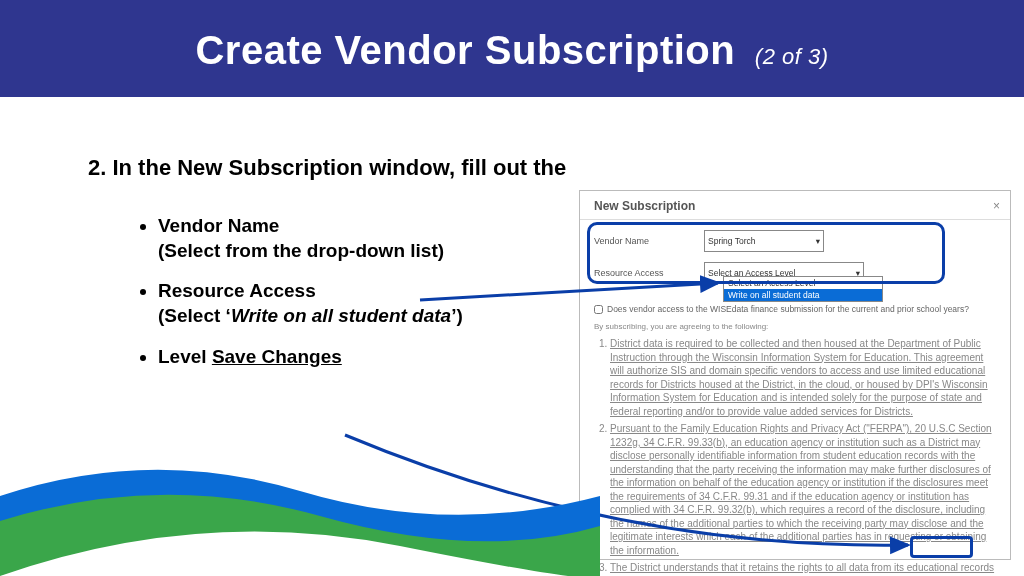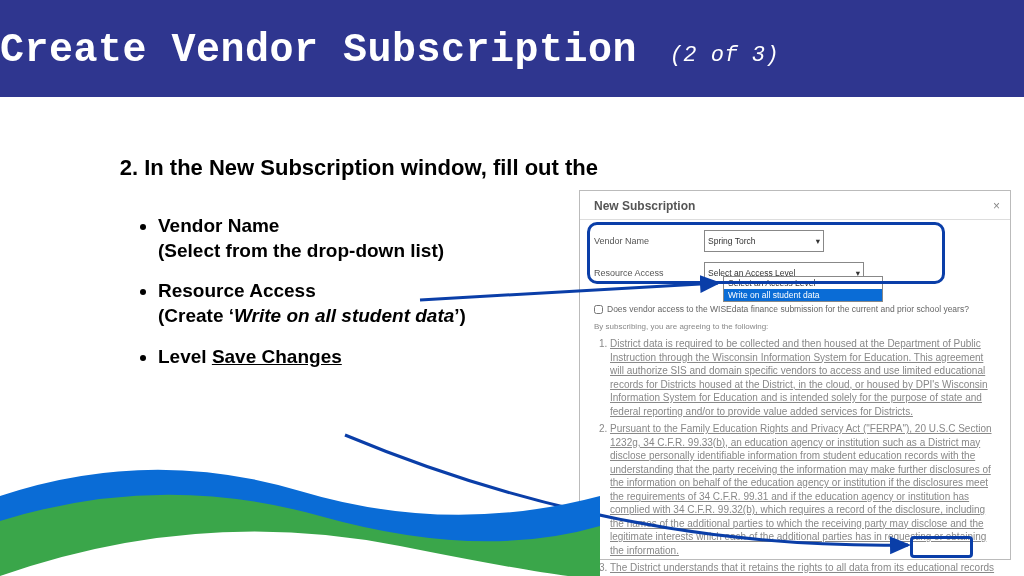--- a/index.html
+++ b/index.html
@@ -1,26 +1,26 @@
 <!DOCTYPE html>
 <html><head>
 <meta charset="utf-8">
 <style>
   * { box-sizing: border-box; margin: 0; padding: 0; }
   html, body { width: 1024px; height: 576px; font-family: "Segoe UI", Arial, sans-serif; overflow: hidden; background: #fff; position: relative; }
   
   .header {
-    width: 100%; height: 100px; background: #2f368f; display: flex; align-items: center; justify-content: flex-start;
-    border-top: 4px solid #2f368f; border-bottom: 3px solid #fff; font-family: Liberation Mono, monospace;
+    width: 100%; height: 100px; background: #2f368f; display: flex; align-items: center; justify-content: center;
+    border-top: 4px solid #2f368f; border-bottom: 3px solid #fff;
   }
   .header h1 { color: #fff; font-size: 40px; font-weight: 700; letter-spacing: 0.5px; }
   .header .step { font-size: 22px; font-style: italic; font-weight: 500; margin-left: 8px; }
   
   .instructions { position: absolute; left: 88px; top: 150px; width: 510px; }
-  .instr-line1 { font-size: 22px; font-weight: 700; color: #000; line-height: 1.6; text-align: right; }
+  .instr-line1 { font-size: 22px; font-weight: 700; color: #000; line-height: 1.6; }
   .instr-line2 { font-size: 22px; font-weight: 700; color: #000; line-height: 1.6; margin-left: 27px; margin-top: 12px; }
   .underline { text-decoration: underline; }
   .bullets { margin-top: 28px; margin-left: 70px; }
   .bullets li { font-size: 19px; font-weight: 700; color: #000; list-style: disc; margin-bottom: 4px; line-height: 1.4; }
   .bullets .sub { font-weight: 700; margin-left: 0; margin-top: -2px; margin-bottom: 14px; }
   .bullets .sub .ital { font-style: italic; }
   
   .dialog {
     position: absolute; left: 579px; top: 190px; width: 432px; height: 370px;
     border: 1px solid #bbb; background: #fff; font-size: 8px; color: #666;
@@ -69,21 +69,21 @@
   <ul class="bullets">
     <li>
       <span>Vendor Name</span>
       <div class="sub">
         <span>(Select from the drop-down list)</span>
       </div>
     </li>
     <li>
       <span>Resource Access</span>
       <div class="sub">
-        <span>(Create ‘</span><span class="ital">Write on all student data</span><span>’)</span>
+        <span>(Select ‘</span><span class="ital">Write on all student data</span><span>’)</span>
       </div>
     </li>
     <li>
       <span>Level </span><span class="underline">Save Changes</span>
     </li>
   </ul>
 </div>
 
 <div class="dialog">
   <div class="dialog-header">

